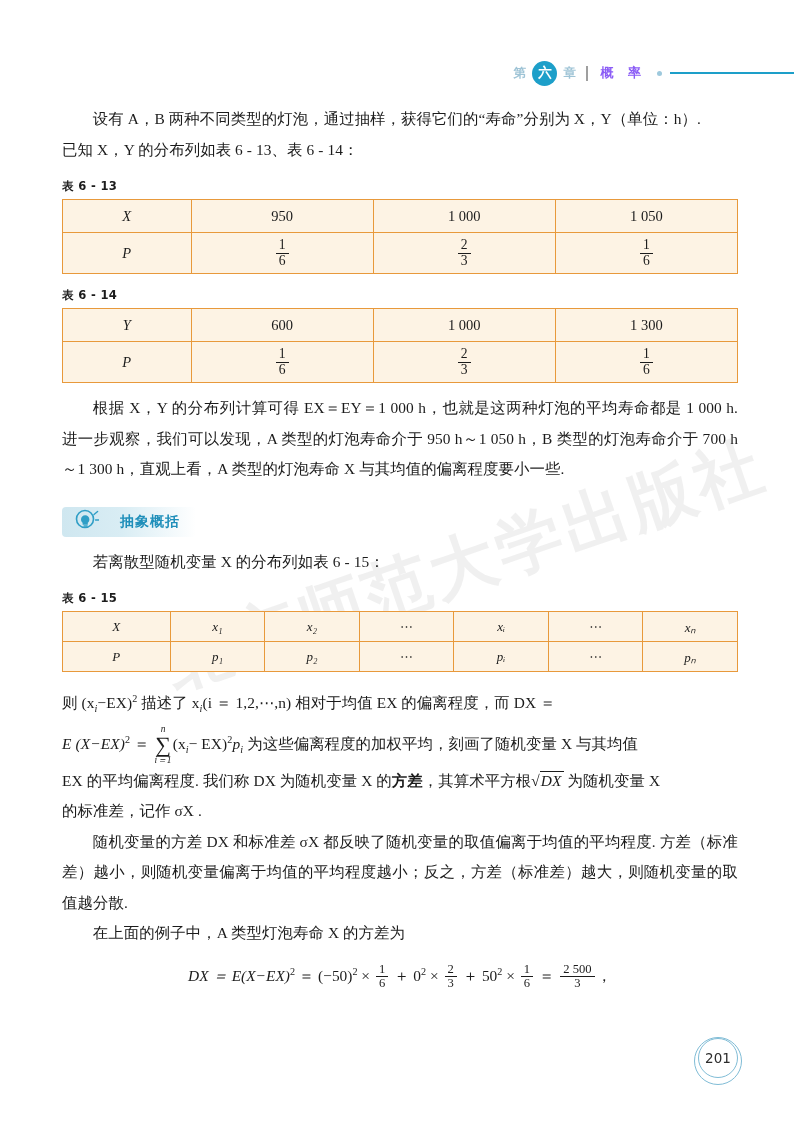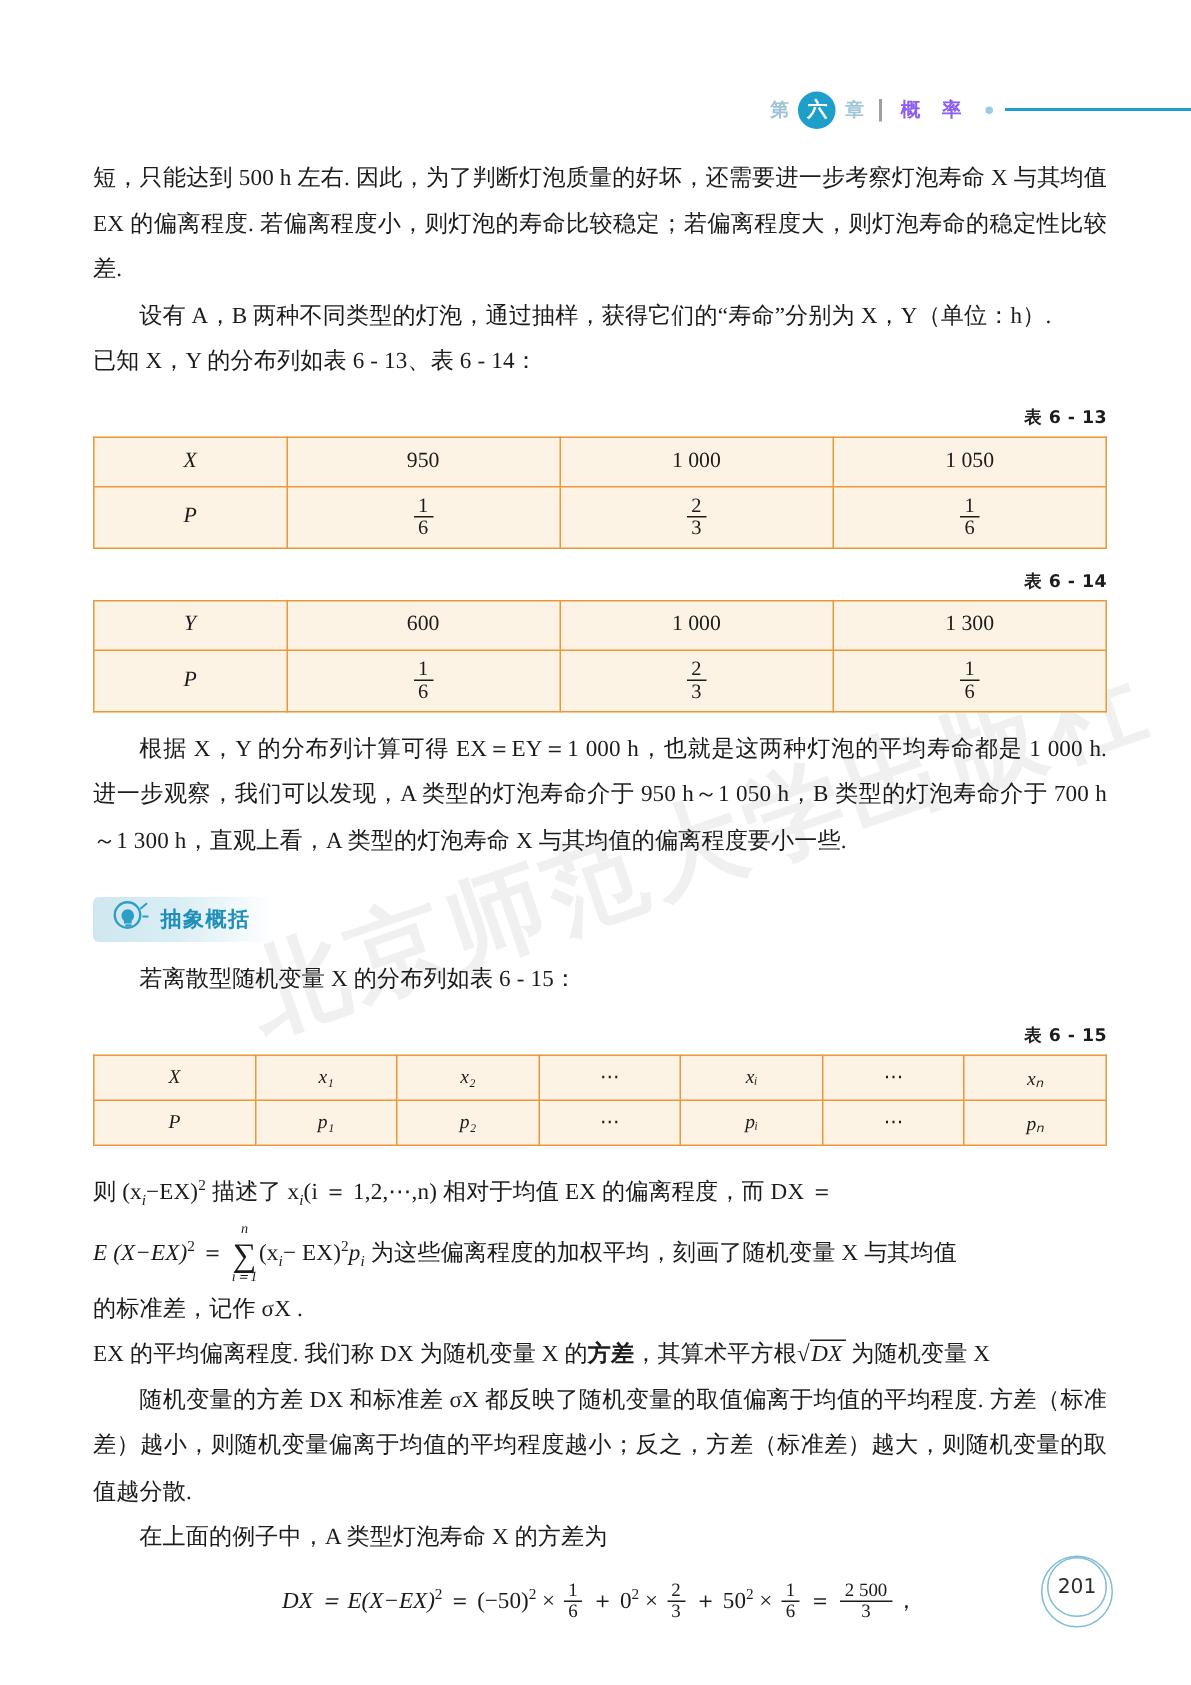--- a/index.html
+++ b/index.html
@@ -104,21 +104,21 @@
   p.indent { text-indent: 2em; }
   .blk { margin-bottom: 2px; }
   .mi { font-style: italic; font-family: "Liberation Serif", serif; }
   sup.ex { font-size: .66em; vertical-align: super; }
   sub.sb { font-size: .66em; vertical-align: sub; }
   .bold { font-weight: bold; }
 
   
   .tbl-wrap { margin: 14px 0 6px 0; }
   .tbl-cap {
-    text-align: right;
+    text-align: left;
     font-family: "DejaVu Sans", sans-serif;
     font-size: 11.6px;
     font-weight: bold;
     color: #1c1c1c;
     margin-bottom: 5px;
     letter-spacing: .3px;
   }
   table.dist {
     width: 100%;
     border-collapse: collapse;
@@ -162,21 +162,21 @@
   .badge-row {
     margin: 22px 0 10px 0;
     height: 30px;
     display: flex;
     align-items: center;
   }
   .badge {
     position: relative;
     display: flex;
     align-items: center;
-    gap: 8px;
+    gap: 21px;
     height: 30px;
     padding: 0 16px 0 10px;
     border-radius: 4px;
     background: linear-gradient(90deg,#cfe7f0 0%, #d9edf4 45%, rgba(226,241,246,0) 100%);
   }
   .badge-label {
     font-family: "DejaVu Sans", sans-serif;
     font-size: 14px;
     font-weight: bold;
     color: #1f8fba;
@@ -262,21 +262,20 @@
       <span class="hdr-chap">章</span>
       <span class="hdr-bar"></span>
       <span class="hdr-title">概 率</span>
       <span class="hdr-dot"></span>
       <span class="hdr-rule"></span>
     </div>
   </div>
 
   <div class="content">
 
-    <p class="para blk">短，只能达到 500 h 左右. 因此，为了判断灯泡质量的好坏，还需要进一步考察灯泡寿命 X 与其均值 EX 的偏离程度. 若偏离程度小，则灯泡的寿命比较稳定；若偏离程度大，则灯泡寿命的稳定性比较差.</p>
 
     <p class="para indent">设有 A，B 两种不同类型的灯泡，通过抽样，获得它们的“寿命”分别为 X，Y（单位：h）.</p>
 
     <p class="para">已知 X，Y 的分布列如表 6 - 13、表 6 - 14：</p>
 
     <div class="tbl-wrap">
       <div class="tbl-cap">表 6 - 13</div>
       <table class="dist t3">
         <tbody>
             <tr class="r-val">
@@ -367,25 +366,25 @@
     <p class="para">
       <span class="mi">E (X−EX)</span><sup class="ex">2</sup>
       <span>＝</span>
       <span class="sum-op">
         <span class="lim">n</span>
         <span class="sig">∑</span>
         <span class="lim">i＝1</span>
       </span><span>(x</span><span class="mi"><sub class="sb">i</sub></span><span>− EX)</span><sup class="ex">2</sup><span class="mi">p</span><span class="mi"><sub class="sb">i</sub></span><span> 为这些偏离程度的加权平均，刻画了随机变量 X 与其均值</span>
     </p>
 
-    <p class="para">的标准差，记作 σX .</p>
-
     <p class="para">
       <span>EX 的平均偏离程度. 我们称 DX 为随机变量 X 的</span><span class="bold">方差</span><span>，其算术平方根</span><span>√</span><span class="sqrt mi">DX</span><span> 为随机变量 X</span>
     </p>
+
+    <p class="para">的标准差，记作 σX .</p>
 
     <p class="para indent">随机变量的方差 DX 和标准差 σX 都反映了随机变量的取值偏离于均值的平均程度. 方差（标准差）越小，则随机变量偏离于均值的平均程度越小；反之，方差（标准差）越大，则随机变量的取值越分散.</p>
 
     <p class="para indent">在上面的例子中，A 类型灯泡寿命 X 的方差为</p>
 
     <div class="display-math">
       <span class="mi">DX ＝ E(X−EX)</span><sup class="ex">2</sup>
       <span>＝</span>
       <span>(−50)</span><sup class="ex">2</sup>
       <span>×</span>

